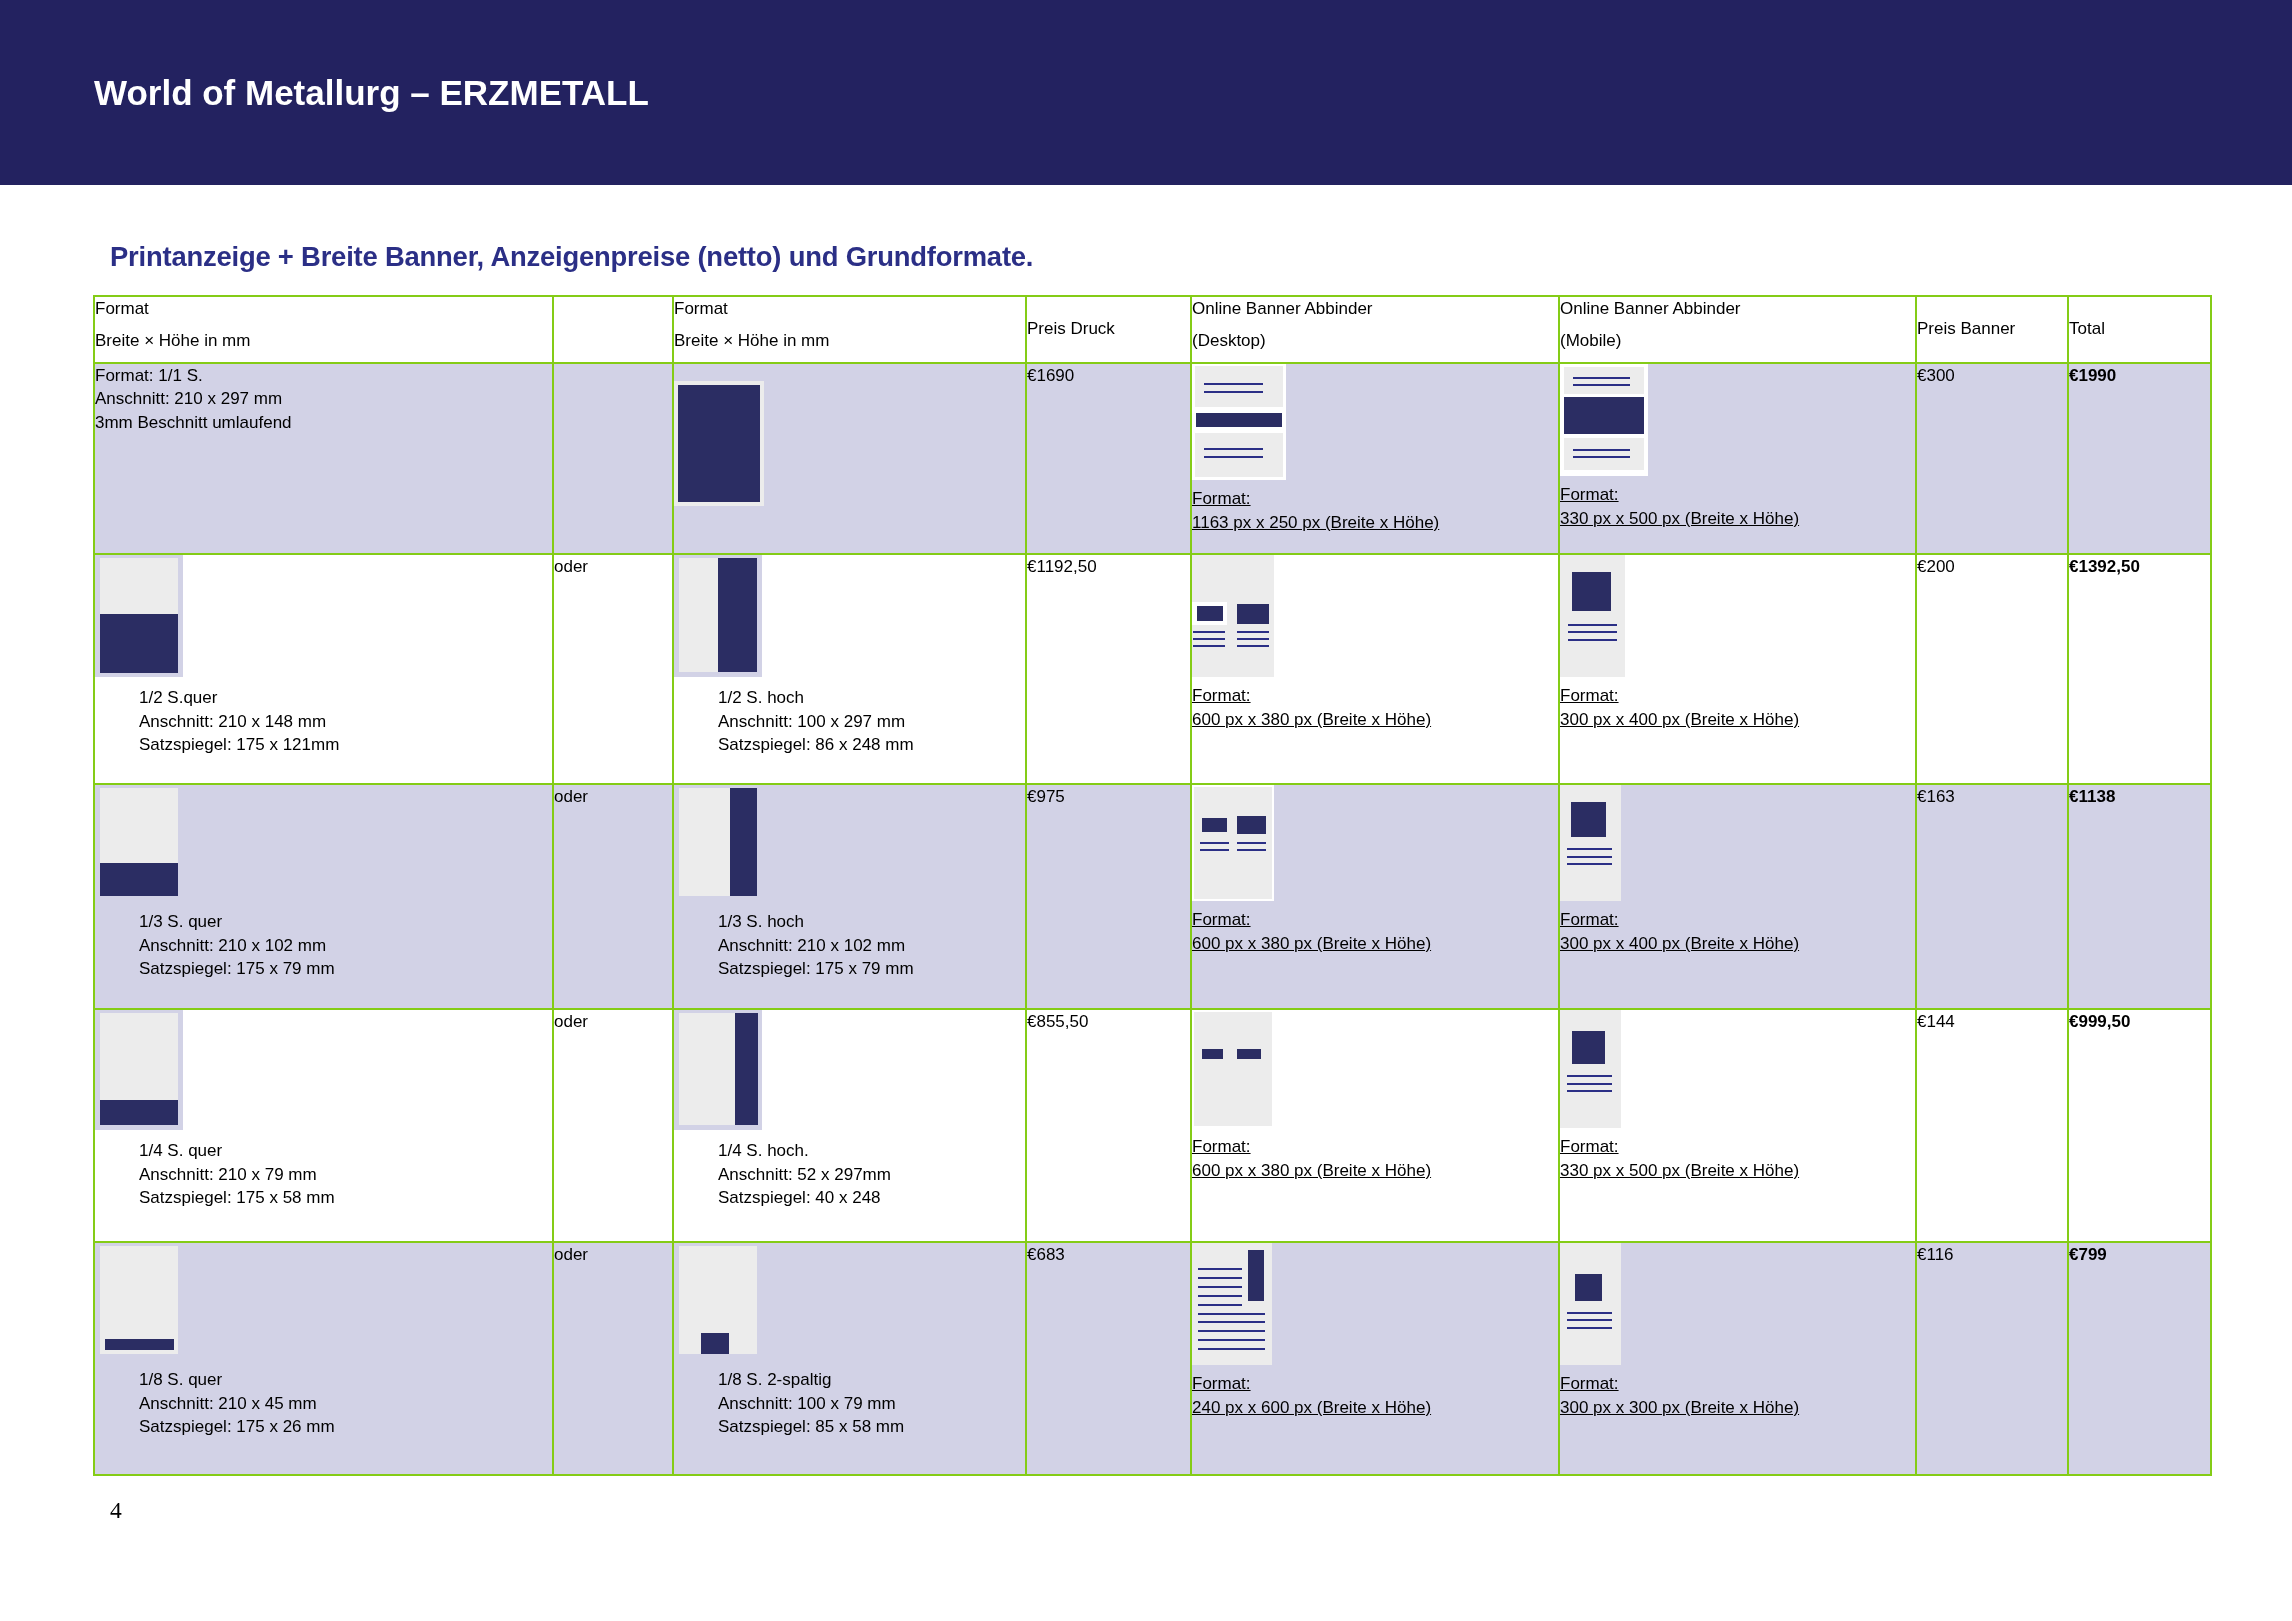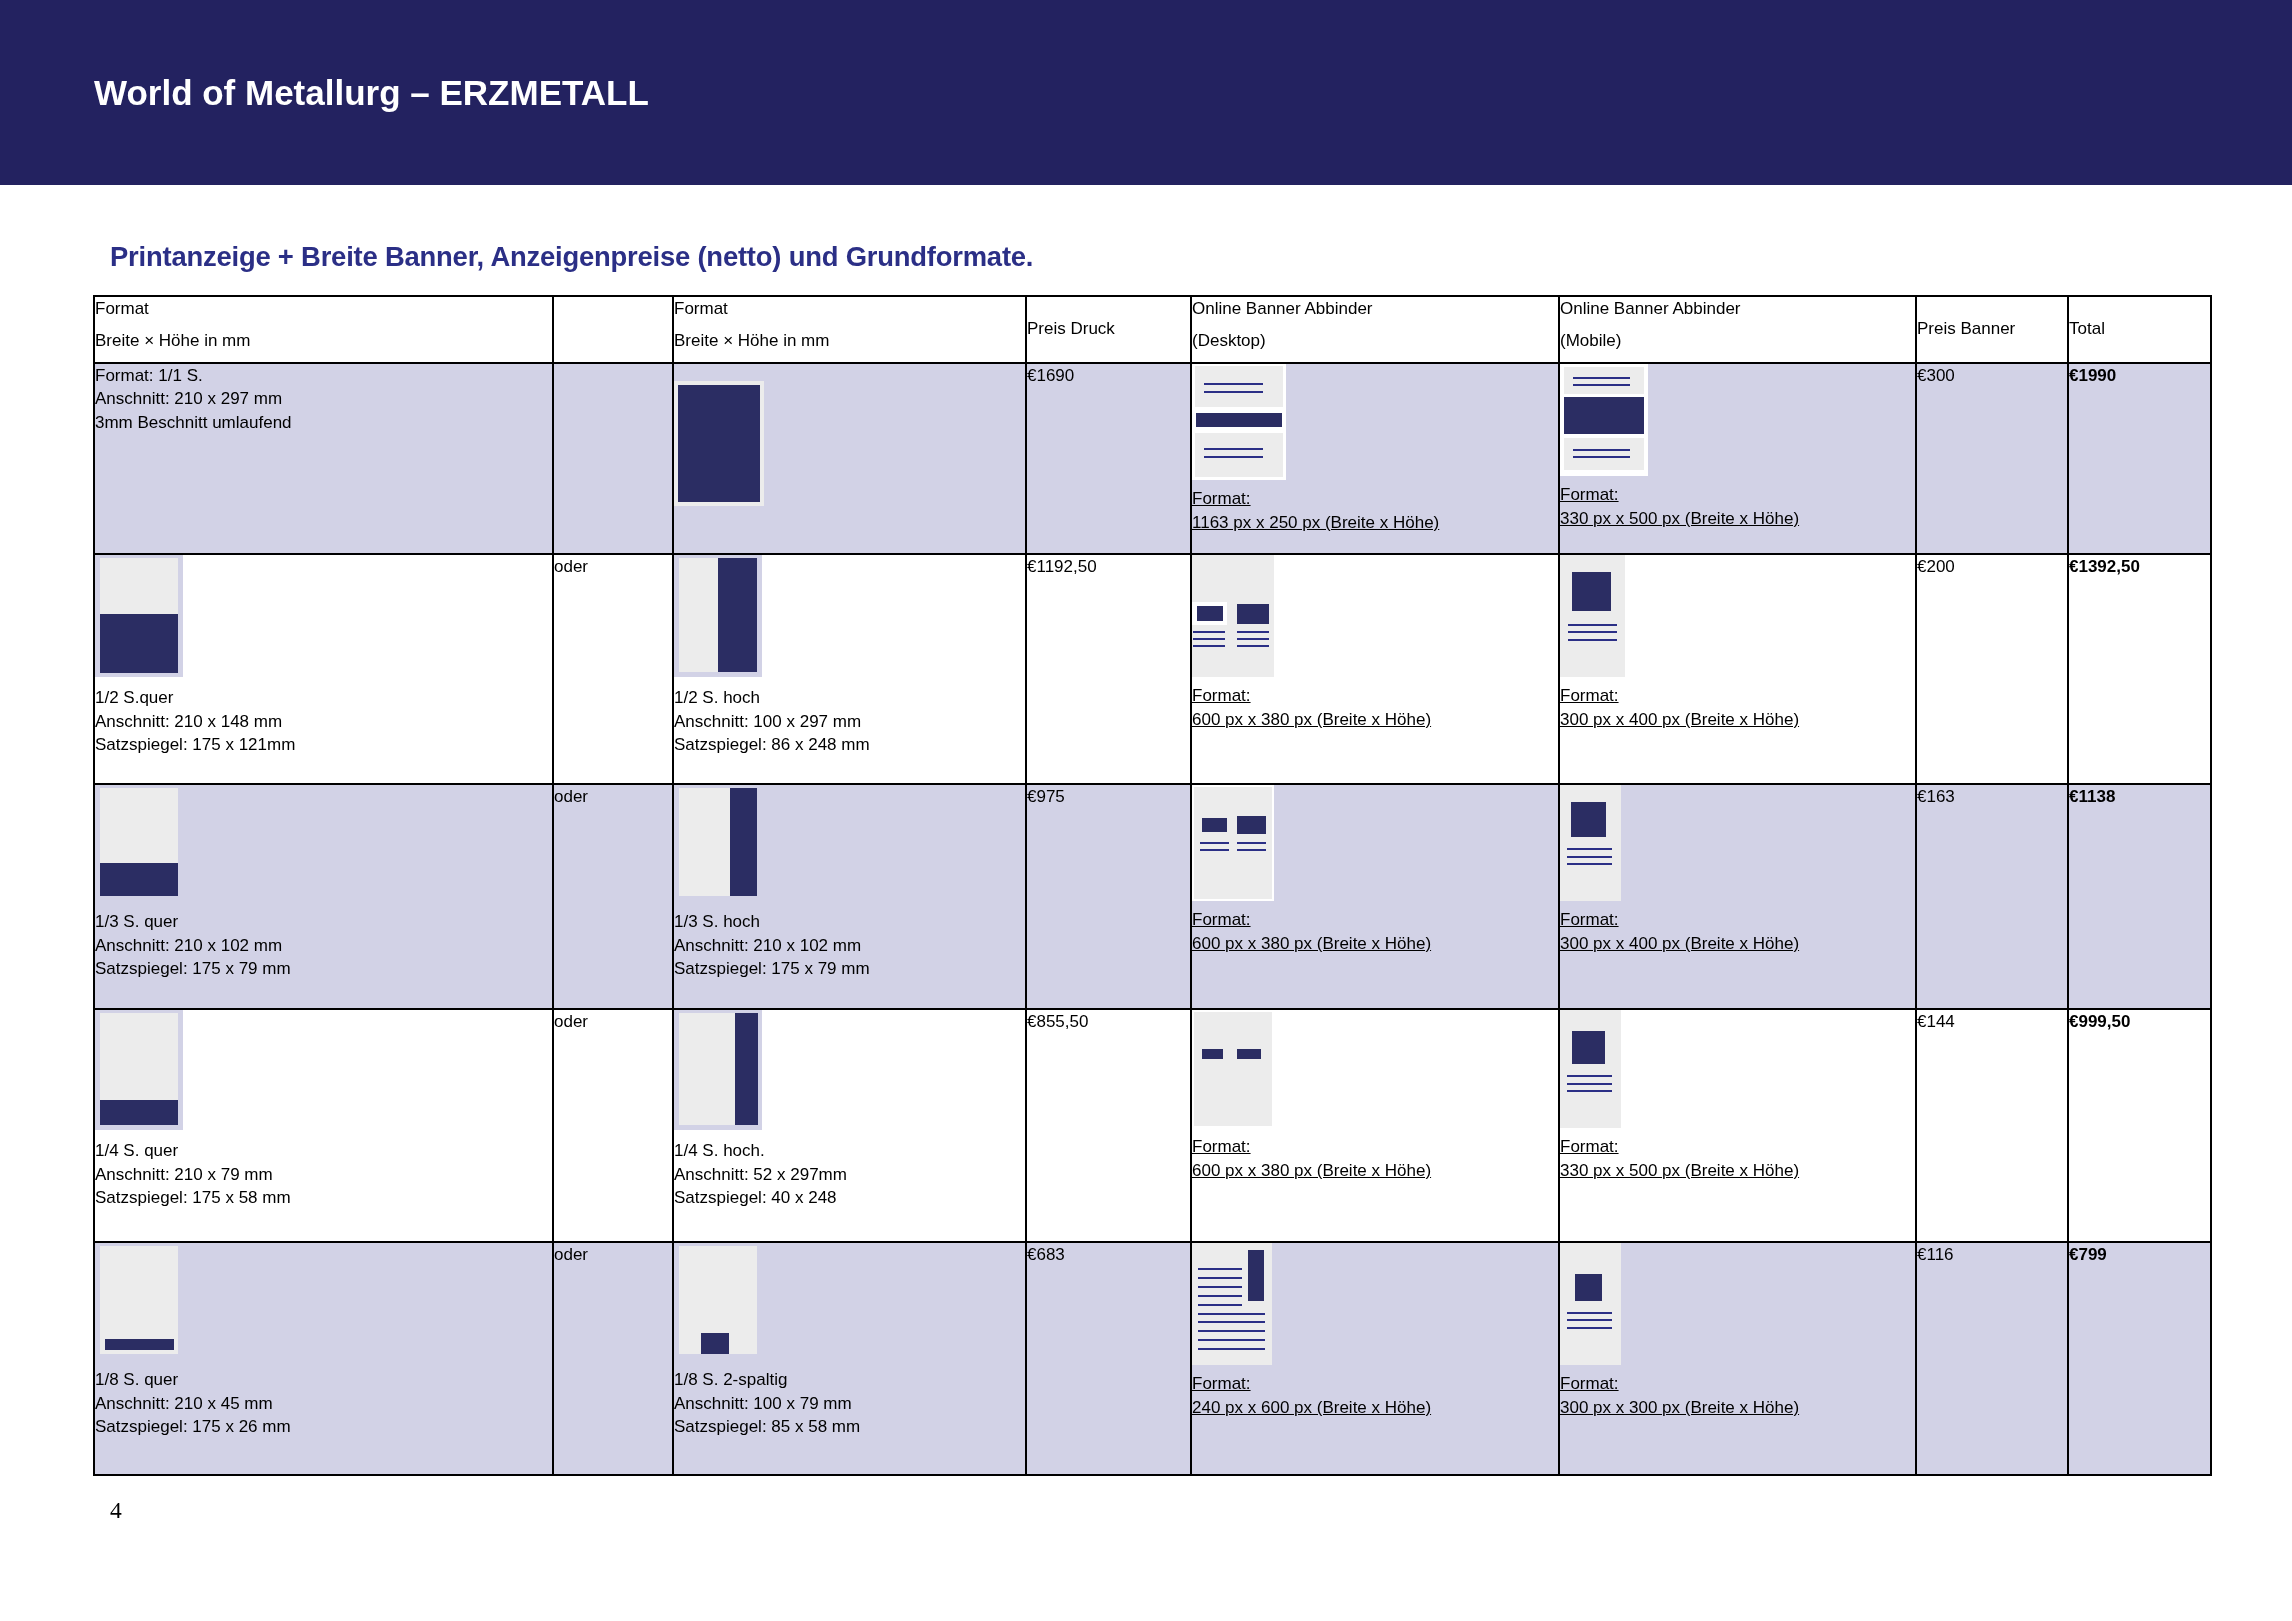--- a/index.html
+++ b/index.html
@@ -44,21 +44,21 @@
 
   
   .table-wrap { margin: 0 0 0 93px; width: 2115px; }
   table.media {
     border-collapse: collapse;
     table-layout: fixed;
     width: 2115px;
     background: #ffffff;
   }
   table.media td, table.media th {
-    border: 2px solid #000000;
+    border: 2px solid #84cc16;
     vertical-align: top;
     padding: 0;
     font-size: 17px;
     color: #000000;
     line-height: 1.38;
     margin-left: 40px;
   }
 
   
   col.c-fmt1   { width: 459px; }
@@ -94,21 +94,21 @@
   .oder-txt { text-align: left; }
 
   
   .fmt-text { white-space: nowrap; }
   .fmt-text span { display: block; }
 
   
   .print-cell { display: flex; flex-direction: column; height: 100%; }
   .print-thumb-wrap { margin-bottom: 9.8px; }
   .print-text { white-space: nowrap; }
-  .print-text span { display: block; }
+  .print-text span { display: block; padding-left: 44px; }
 
   
   .pthumb { position: relative; background: #ececec; }
   .pblock { position: absolute; background: #2b2d63; }
 
   
   .banner-cell { display: flex; flex-direction: column; height: 100%; }
   .bthumb-wrap { flex: 1 1 auto; }
   .btxt { white-space: nowrap; margin-top: 7.8px; }
   .btxt span { display: block; text-decoration: underline; }

